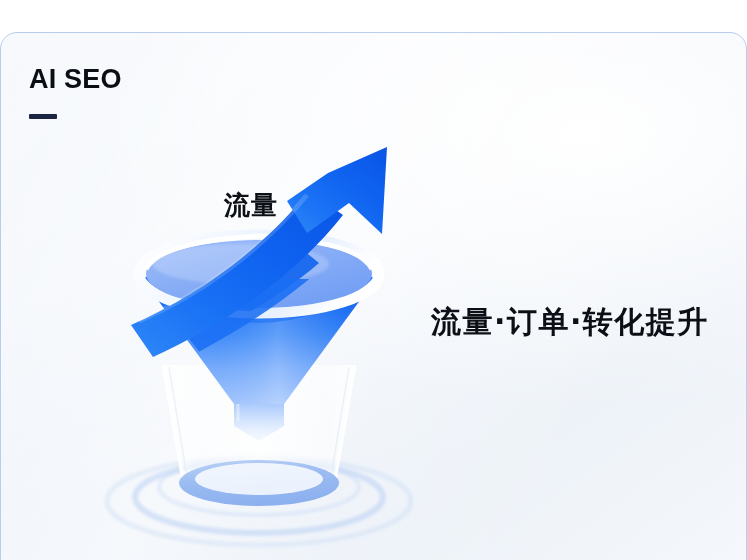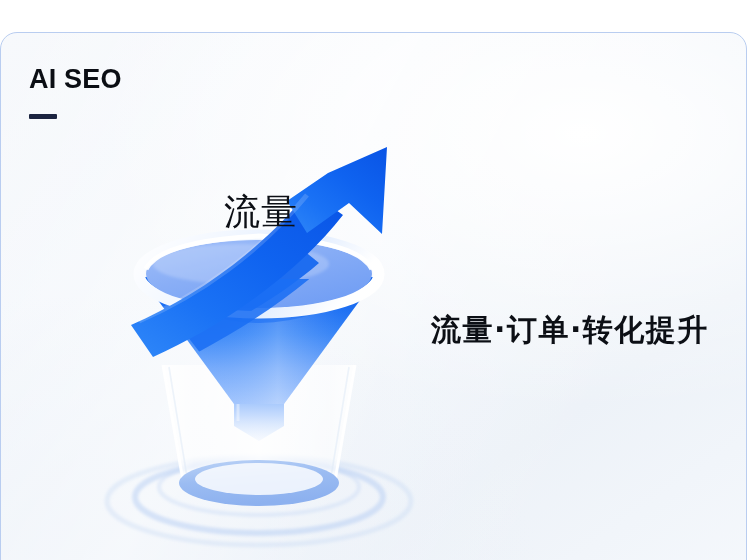--- a/index.html
+++ b/index.html
@@ -63,21 +63,21 @@
     width: 28px;
     height: 4.5px;
     border-radius: 1px;
     background: #1b2440;
   }
 
   
   #tagline {
     position: absolute;
     left: 430px;
-    top: 277px;
+    top: 269px;
     z-index: 6;
     font-size: 30px;
     font-weight: 700;
     letter-spacing: 1.5px;
     color: #0c0f15;
     white-space: nowrap;
     font-family: "DejaVu Sans", "Liberation Sans", sans-serif;
   }
 
   
@@ -88,22 +88,22 @@
     width: 360px;
     height: 430px;
     z-index: 3;
   }
   #funnel-illustration svg { display: block; }
 
   
   .graphic-label {
     position: absolute;
     z-index: 5;
-    font-size: 36px;
-    font-weight: 400;
+    font-size: 26px;
+    font-weight: 700;
     letter-spacing: 1px;
     color: #0c0f15;
     white-space: nowrap;
     font-family: "DejaVu Sans", "Liberation Sans", sans-serif;
   }
   #label-traffic { left: 223px; top: 155px; }
   #label-conversion { left: 224px; top: 431px; }
 </style>
 </head>
 <body>

